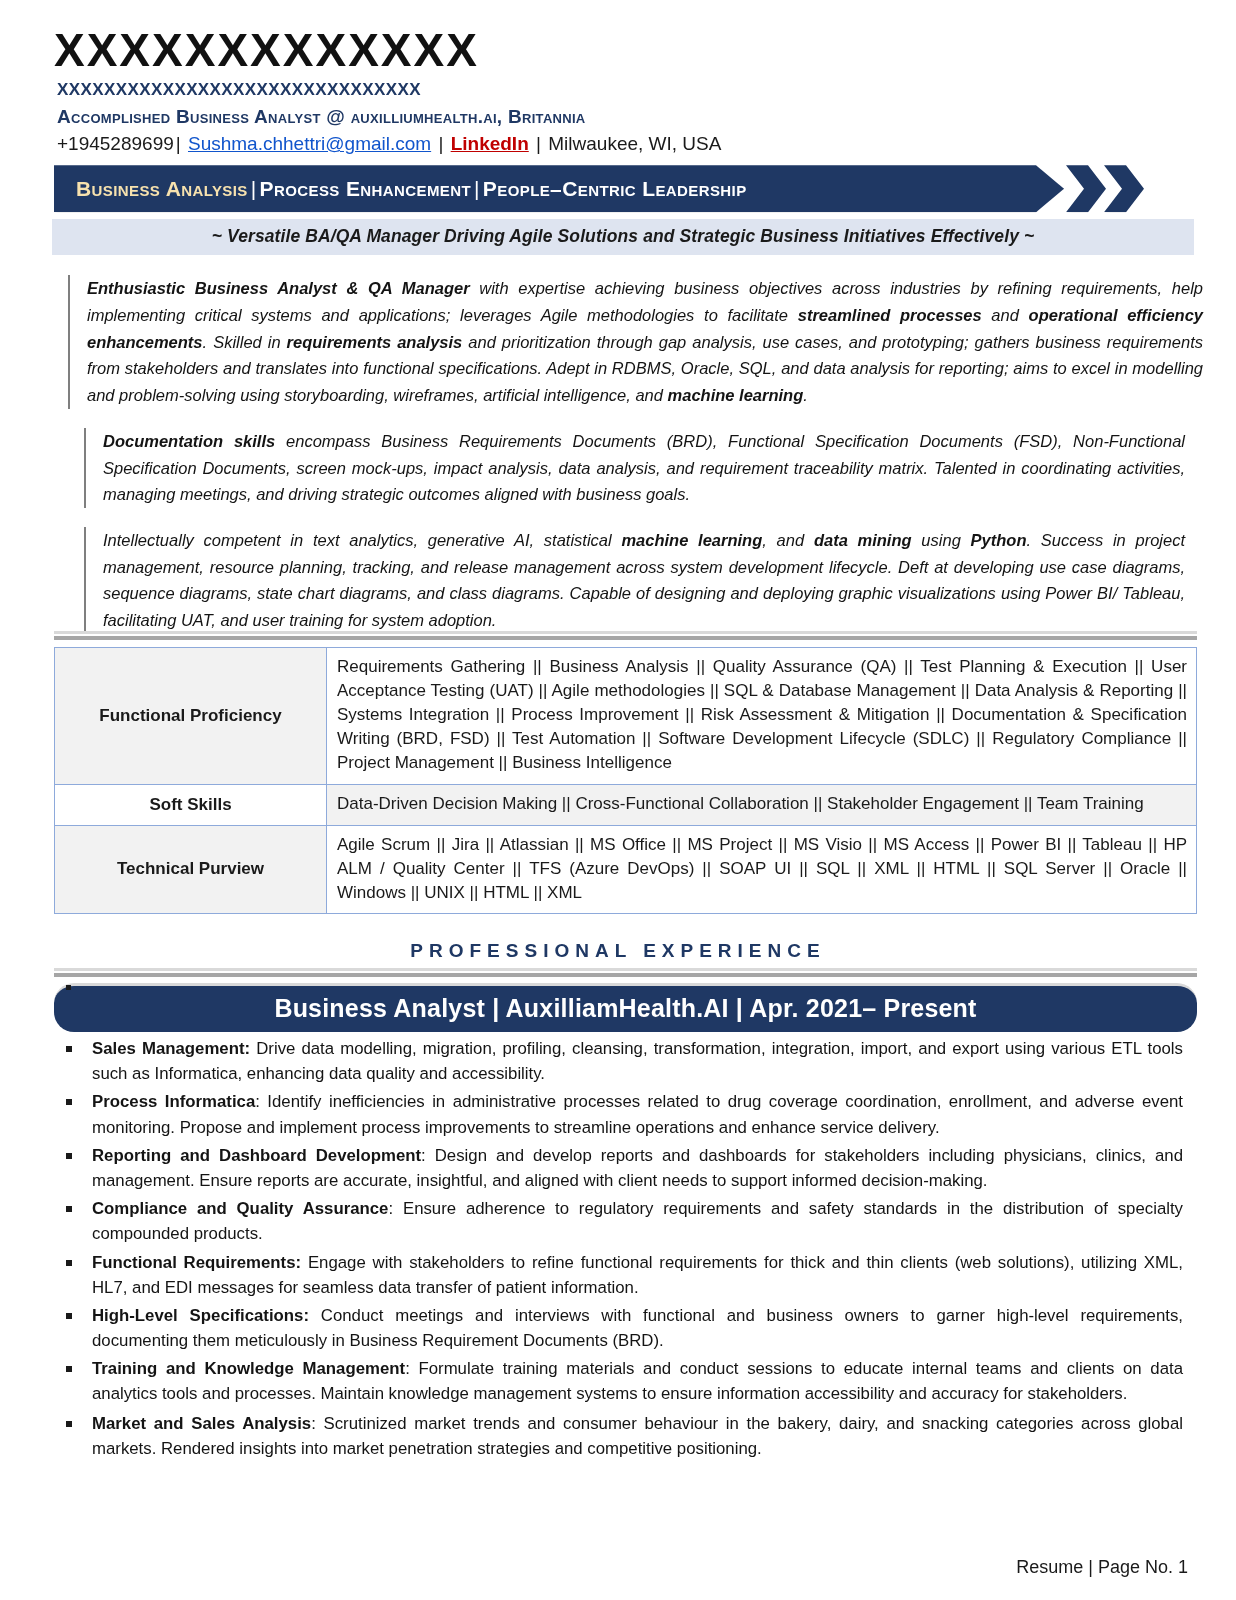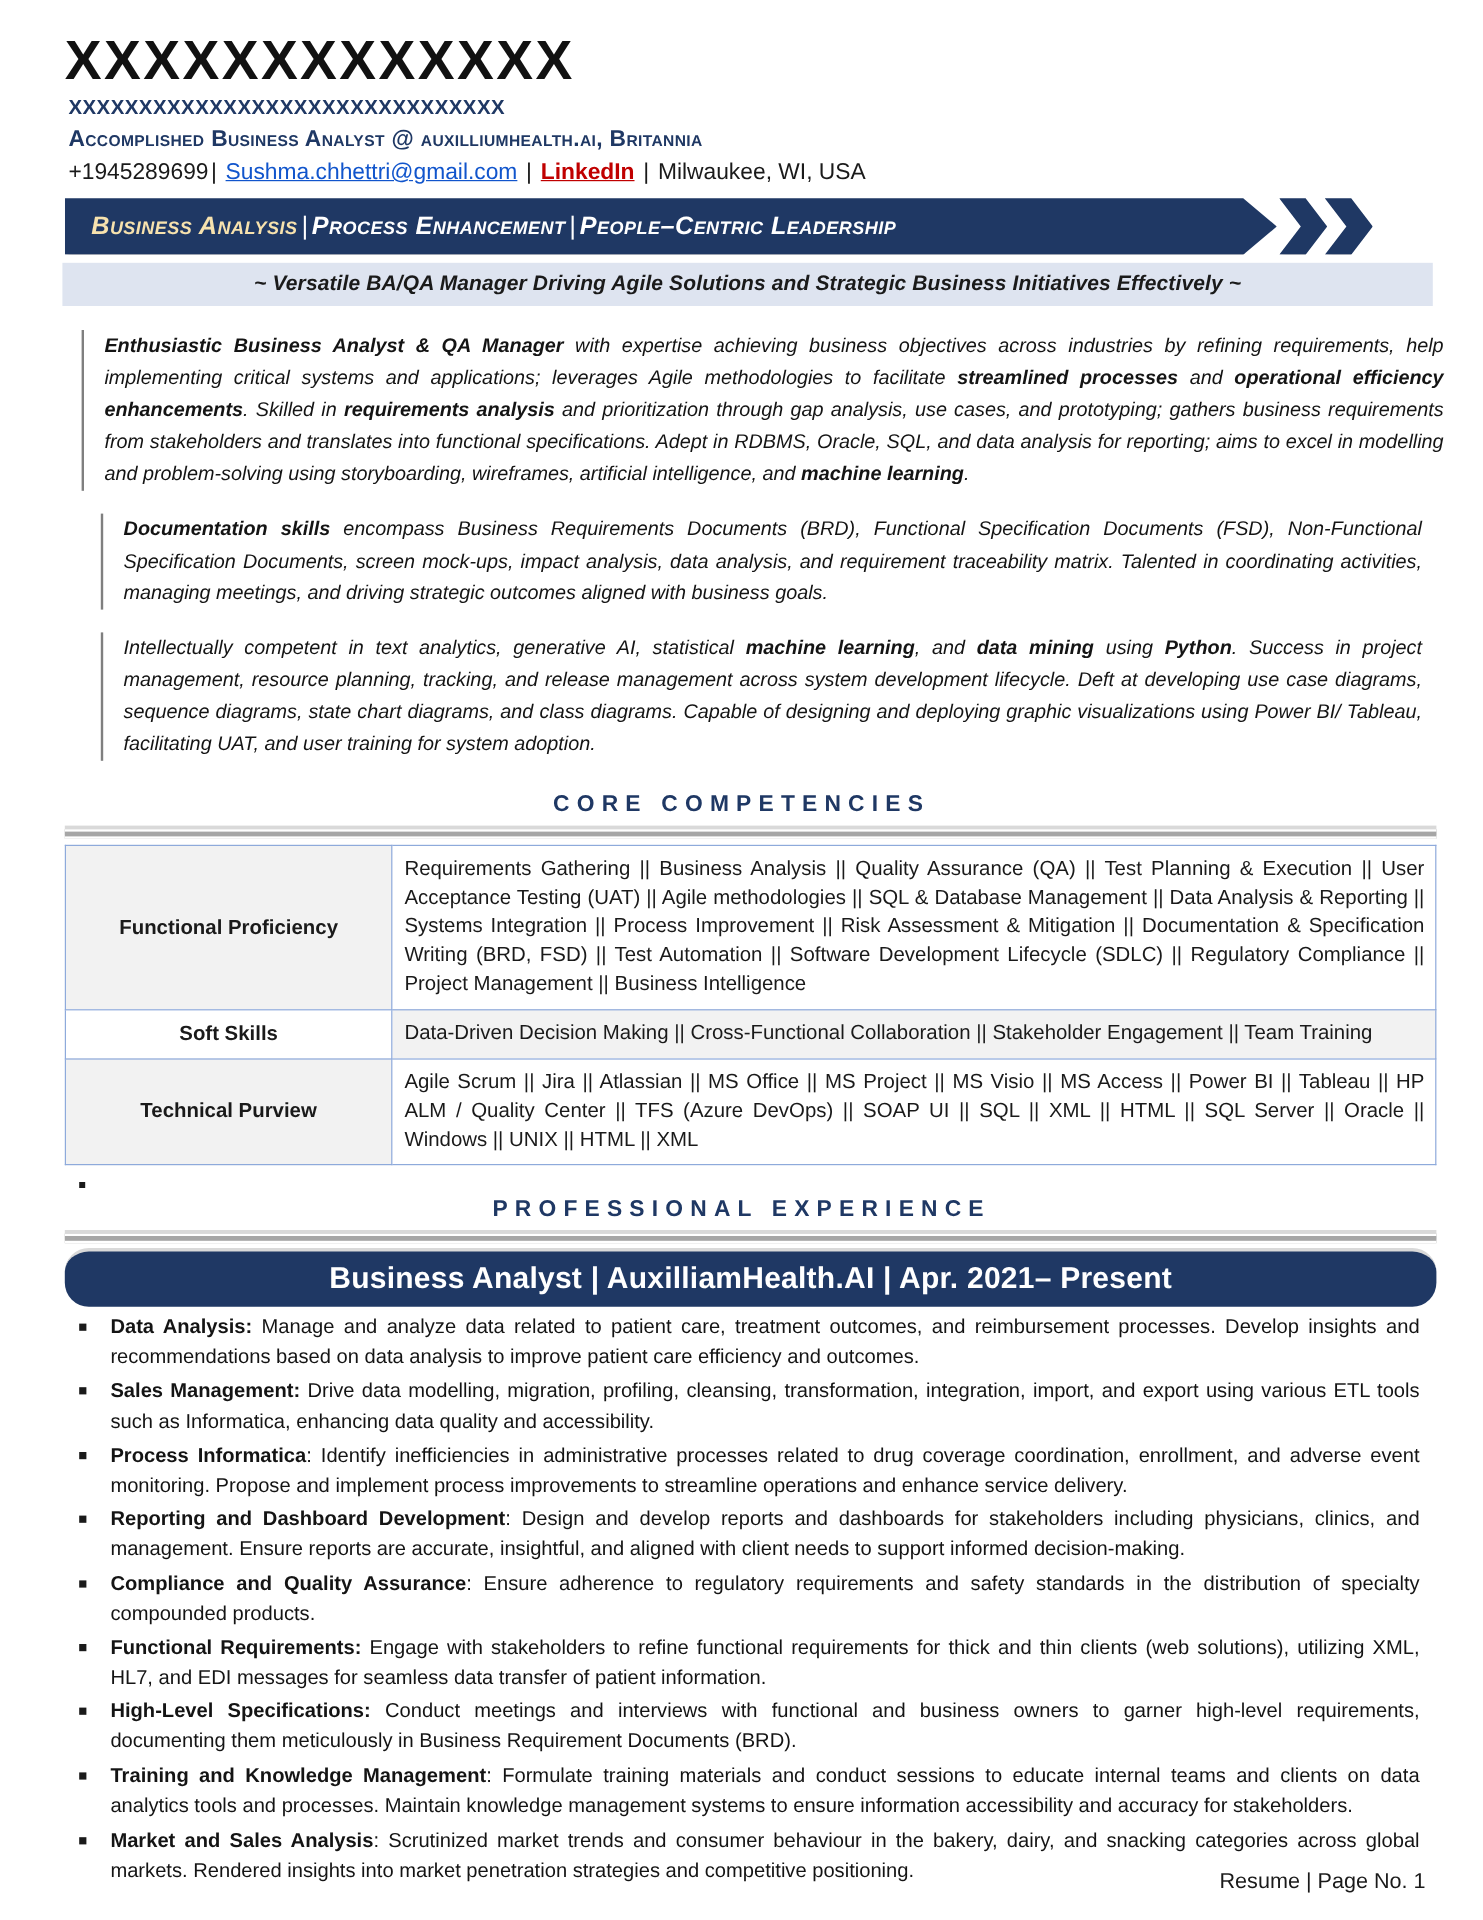--- a/index.html
+++ b/index.html
@@ -49,21 +49,20 @@
   .contact .sep { color: #1a1a1a; padding: 0 2px; }
   .contact .email { color: #1155CC; text-decoration: underline; }
   .contact .linkedin { color: #C00000; font-weight: bold; }
 
   
   .banner-wrap {
     position: relative;
     height: 47px;
     margin: 6px 0 0 14px;
     width: 1090px;
-    font-style: italic;
   }
   .banner {
     position: absolute; left: 0; top: 0;
     height: 47px; width: 1010px;
     background: #1F3864;
     -webkit-clip-path: polygon(0 0, calc(100% - 28px) 0, 100% 50%, calc(100% - 28px) 100%, 0 100%);
     clip-path: polygon(0 0, calc(100% - 28px) 0, 100% 50%, calc(100% - 28px) 100%, 0 100%);
     display: flex; align-items: center;
     box-shadow: 2px 3px 4px rgba(0,0,0,0.28);
   }
@@ -244,21 +243,20 @@
   <div class="tagline">~ Versatile BA/QA Manager Driving Agile Solutions and Strategic Business Initiatives Effectively ~</div>
 
   <div class="summary">
     <div class="para"><b>Enthusiastic Business Analyst &amp; QA Manager</b><span> with expertise achieving business objectives across industries by refining requirements, help implementing critical systems and applications; leverages Agile methodologies to facilitate </span><b>streamlined processes</b><span> and </span><b>operational efficiency enhancements</b><span>. Skilled in </span><b>requirements analysis</b><span> and prioritization through gap analysis, use cases, and prototyping; gathers business requirements from stakeholders and translates into functional specifications. Adept in RDBMS, Oracle, SQL, and data analysis for reporting; aims to excel in modelling and problem-solving using storyboarding, wireframes, artificial intelligence, and </span><b>machine learning</b><span>.</span></div>
 
     <div class="para indent"><b>Documentation skills</b><span> encompass Business Requirements Documents (BRD), Functional Specification Documents (FSD), Non-Functional Specification Documents, screen mock-ups, impact analysis, data analysis, and requirement traceability matrix. Talented in coordinating activities, managing meetings, and driving strategic outcomes aligned with business goals.</span></div>
 
     <div class="para indent"><span>Intellectually competent in text analytics, generative AI, statistical </span><b>machine learning</b><span>, and </span><b>data mining</b><span> using </span><b>Python</b><span>. Success in project management, resource planning, tracking, and release management across system development lifecycle. Deft at developing use case diagrams, sequence diagrams, state chart diagrams, and class diagrams. Capable of designing and deploying graphic visualizations using Power BI/ Tableau, facilitating UAT, and user training for system adoption.</span></div>
   </div>
 
-  <div class="sec-head">CORE COMPETENCIES</div>
   <div class="rule"></div>
 
   <table class="comp">
     <tbody>
         <tr>
       <td class="lab">Functional Proficiency</td>
       <td class="val">Requirements Gathering || Business Analysis || Quality Assurance (QA) || Test Planning &amp; Execution || User Acceptance Testing (UAT) || Agile methodologies || SQL &amp; Database Management || Data Analysis &amp; Reporting || Systems Integration || Process Improvement || Risk Assessment &amp; Mitigation || Documentation &amp; Specification Writing (BRD, FSD) || Test Automation || Software Development Lifecycle (SDLC) || Regulatory Compliance || Project Management || Business Intelligence</td>
     </tr>
     <tr>
       <td class="lab white">Soft Skills</td>
@@ -270,21 +268,20 @@
     </tr>
   </tbody>
     </table>
 
   <div class="sec-head">PROFESSIONAL EXPERIENCE</div>
   <div class="rule"></div>
 
   <div class="job-bar">Business Analyst | AuxilliamHealth.AI | Apr. 2021– Present</div>
   <div class="stray-bullet"></div>
   <ul class="bullets" id="bullets-0">
-      <li><b>Data Analysis:</b><span> Manage and analyze data related to patient care, treatment outcomes, and reimbursement processes. Develop insights and recommendations based on data analysis to improve patient care efficiency and outcomes.</span></li>
       <li><b>Sales Management:</b><span> Drive data modelling, migration, profiling, cleansing, transformation, integration, import, and export using various ETL tools such as Informatica, enhancing data quality and accessibility.</span></li>
       <li><b>Process Informatica</b><span>: Identify inefficiencies in administrative processes related to drug coverage coordination, enrollment, and adverse event monitoring. Propose and implement process improvements to streamline operations and enhance service delivery.</span></li>
       <li><b>Reporting and Dashboard Development</b><span>: Design and develop reports and dashboards for stakeholders including physicians, clinics, and management. Ensure reports are accurate, insightful, and aligned with client needs to support informed decision-making.</span></li>
       <li><b>Compliance and Quality Assurance</b><span>: Ensure adherence to regulatory requirements and safety standards in the distribution of specialty compounded products.</span></li>
       <li><b>Functional Requirements:</b><span> Engage with stakeholders to refine functional requirements for thick and thin clients (web solutions), utilizing XML, HL7, and EDI messages for seamless data transfer of patient information.</span></li>
       <li><b>High-Level Specifications:</b><span> Conduct meetings and interviews with functional and business owners to garner high-level requirements, documenting them meticulously in Business Requirement Documents (BRD).</span></li>
       <li><b>Training and Knowledge Management</b><span>: Formulate training materials and conduct sessions to educate internal teams and clients on data analytics tools and processes. Maintain knowledge management systems to ensure information accessibility and accuracy for stakeholders.</span></li>
     </ul>
 
   <ul class="bullets" id="bullets-1">

